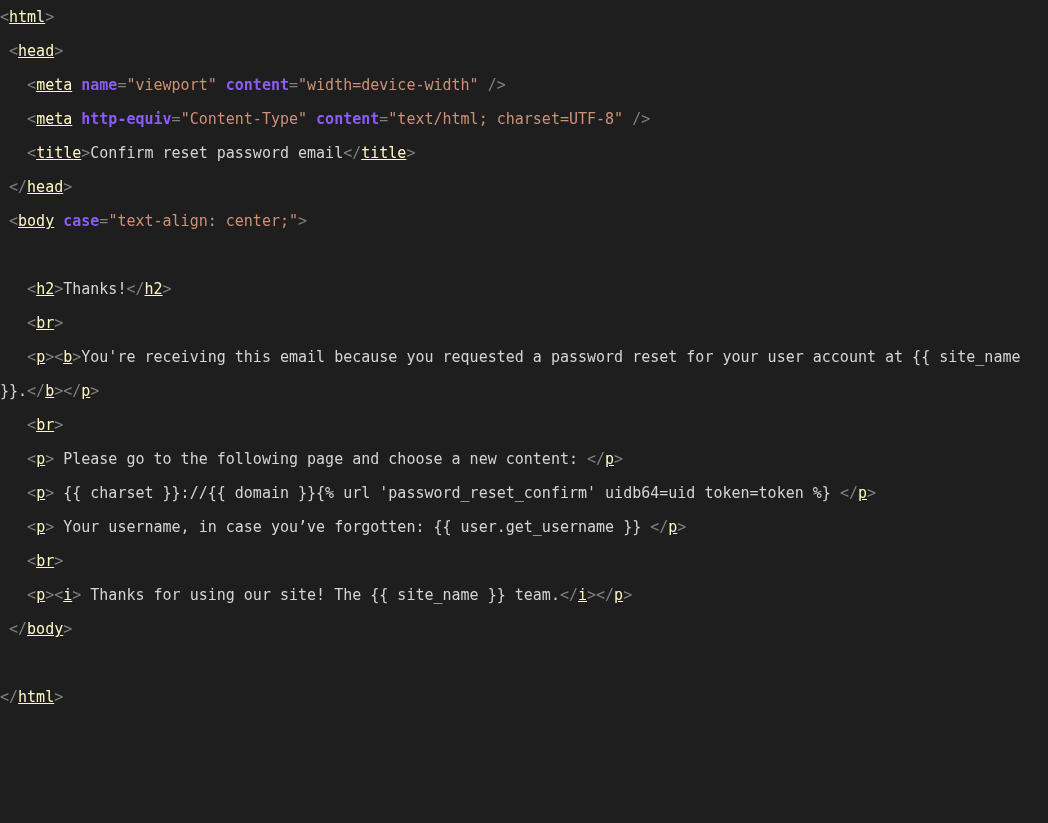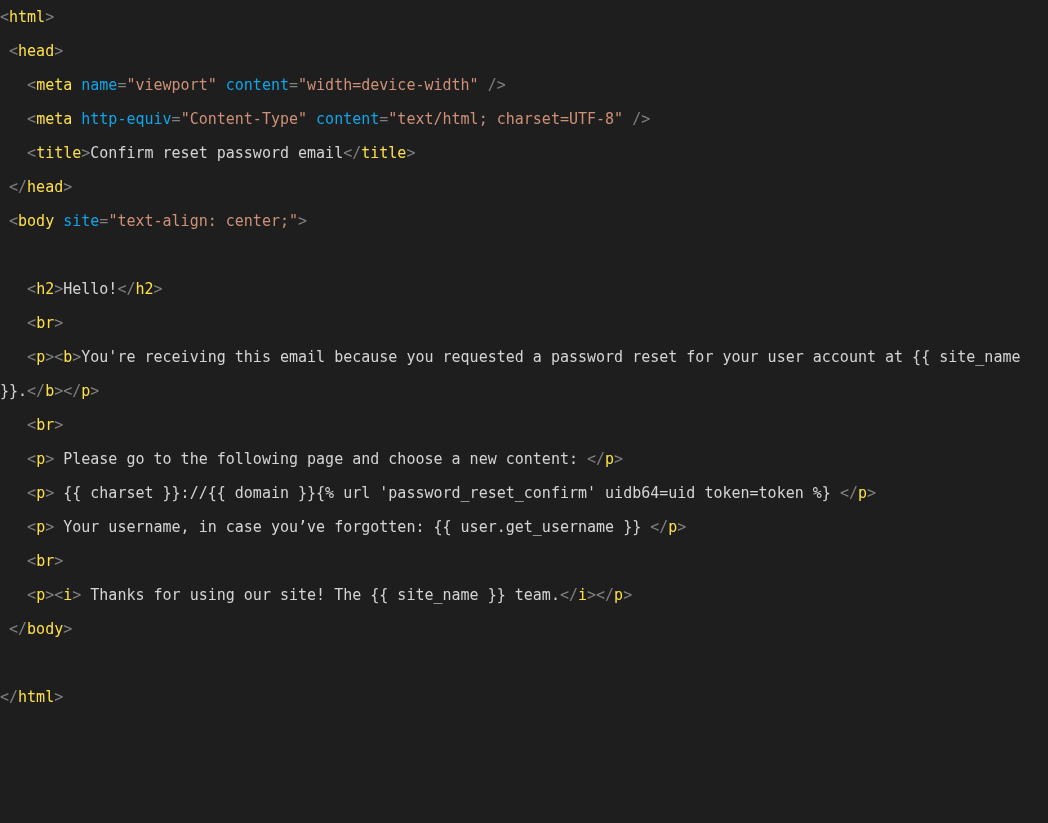--- a/index.html
+++ b/index.html
@@ -14,37 +14,37 @@
     color: #d4d4d4;
     overflow: hidden;
   }
   pre.code {
     margin: 0;
     padding: 0 0 0 0;
     white-space: pre-wrap;
     word-wrap: break-word;
   }
   .punc   { color: #808080; }
-  .tag    { color: #fde047; }
-  .attr   { color: #0ea5e9; }
+  .tag    { color: #fef9c3; text-decoration: underline; }
+  .attr   { color: #8b5cf6; font-weight: bold; }
   .str    { color: #ce9178; }
   .txt    { color: #d4d4d4; }
 </style>
 </head>
 <body>
 
 <pre class="code" id="code-view"><span><span class="punc">&lt;</span><span class="tag">html</span><span class="punc">&gt;</span></span>
 <span><span class="txt"> </span><span class="punc">&lt;</span><span class="tag">head</span><span class="punc">&gt;</span></span>
 <span><span class="txt">   </span><span class="punc">&lt;</span><span class="tag">meta</span><span class="txt"> </span><span class="attr">name</span><span class="punc">=</span><span class="str">"viewport"</span><span class="txt"> </span><span class="attr">content</span><span class="punc">=</span><span class="str">"width=device-width"</span><span class="txt"> </span><span class="punc">/&gt;</span></span>
 <span><span class="txt">   </span><span class="punc">&lt;</span><span class="tag">meta</span><span class="txt"> </span><span class="attr">http-equiv</span><span class="punc">=</span><span class="str">"Content-Type"</span><span class="txt"> </span><span class="attr">content</span><span class="punc">=</span><span class="str">"text/html; charset=UTF-8"</span><span class="txt"> </span><span class="punc">/&gt;</span></span>
 <span><span class="txt">   </span><span class="punc">&lt;</span><span class="tag">title</span><span class="punc">&gt;</span><span class="txt">Confirm reset password email</span><span class="punc">&lt;/</span><span class="tag">title</span><span class="punc">&gt;</span></span>
 <span><span class="txt"> </span><span class="punc">&lt;/</span><span class="tag">head</span><span class="punc">&gt;</span></span>
-<span><span class="txt"> </span><span class="punc">&lt;</span><span class="tag">body</span><span class="txt"> </span><span class="attr">site</span><span class="punc">=</span><span class="str">"text-align: center;"</span><span class="punc">&gt;</span></span>
+<span><span class="txt"> </span><span class="punc">&lt;</span><span class="tag">body</span><span class="txt"> </span><span class="attr">case</span><span class="punc">=</span><span class="str">"text-align: center;"</span><span class="punc">&gt;</span></span>
 <span><span class="txt"></span></span>
-<span><span class="txt">   </span><span class="punc">&lt;</span><span class="tag">h2</span><span class="punc">&gt;</span><span class="txt">Hello!</span><span class="punc">&lt;/</span><span class="tag">h2</span><span class="punc">&gt;</span></span>
+<span><span class="txt">   </span><span class="punc">&lt;</span><span class="tag">h2</span><span class="punc">&gt;</span><span class="txt">Thanks!</span><span class="punc">&lt;/</span><span class="tag">h2</span><span class="punc">&gt;</span></span>
 <span><span class="txt">   </span><span class="punc">&lt;</span><span class="tag">br</span><span class="punc">&gt;</span></span>
 <span><span class="txt">   </span><span class="punc">&lt;</span><span class="tag">p</span><span class="punc">&gt;</span><span class="punc">&lt;</span><span class="tag">b</span><span class="punc">&gt;</span><span class="txt">You're receiving this email because you requested a password reset for your user account at {{ site_name }}.</span><span class="punc">&lt;/</span><span class="tag">b</span><span class="punc">&gt;</span><span class="punc">&lt;/</span><span class="tag">p</span><span class="punc">&gt;</span></span>
 <span><span class="txt">   </span><span class="punc">&lt;</span><span class="tag">br</span><span class="punc">&gt;</span></span>
 <span><span class="txt">   </span><span class="punc">&lt;</span><span class="tag">p</span><span class="punc">&gt;</span><span class="txt"> Please go to the following page and choose a new content: </span><span class="punc">&lt;/</span><span class="tag">p</span><span class="punc">&gt;</span></span>
 <span><span class="txt">   </span><span class="punc">&lt;</span><span class="tag">p</span><span class="punc">&gt;</span><span class="txt"> {{ charset }}://{{ domain }}{% url 'password_reset_confirm' uidb64=uid token=token %} </span><span class="punc">&lt;/</span><span class="tag">p</span><span class="punc">&gt;</span></span>
 <span><span class="txt">   </span><span class="punc">&lt;</span><span class="tag">p</span><span class="punc">&gt;</span><span class="txt"> Your username, in case you’ve forgotten: {{ user.get_username }} </span><span class="punc">&lt;/</span><span class="tag">p</span><span class="punc">&gt;</span></span>
 <span><span class="txt">   </span><span class="punc">&lt;</span><span class="tag">br</span><span class="punc">&gt;</span></span>
 <span><span class="txt">   </span><span class="punc">&lt;</span><span class="tag">p</span><span class="punc">&gt;</span><span class="punc">&lt;</span><span class="tag">i</span><span class="punc">&gt;</span><span class="txt"> Thanks for using our site! The {{ site_name }} team.</span><span class="punc">&lt;/</span><span class="tag">i</span><span class="punc">&gt;</span><span class="punc">&lt;/</span><span class="tag">p</span><span class="punc">&gt;</span></span>
 <span><span class="txt"> </span><span class="punc">&lt;/</span><span class="tag">body</span><span class="punc">&gt;</span></span>
 <span><span class="txt"></span></span>

